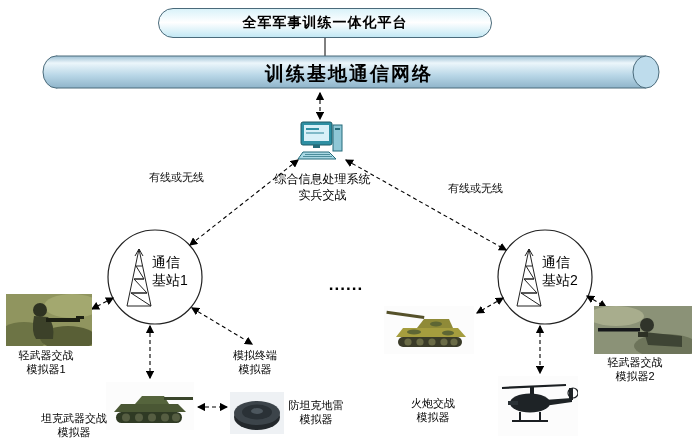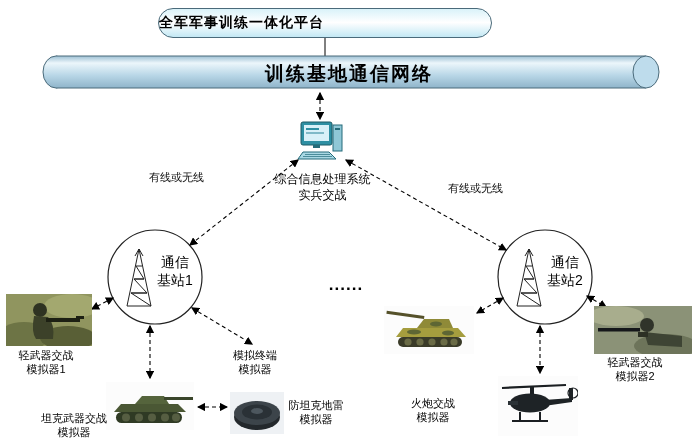--- a/index.html
+++ b/index.html
@@ -7,31 +7,31 @@
   body { font-family:"Liberation Sans","DejaVu Sans",sans-serif; color:#000; }
   .canvas { position:relative; width:698px; height:441px; background:#fff; overflow:hidden; }
   .abs { position:absolute; }
   svg.layer { position:absolute; left:0; top:0; z-index:1; }
   .overlay { position:absolute; z-index:2; }
 
   .platform-box {
     left:158px; top:8px; width:334px; height:30px;
     border:1px solid #4a6a7a; border-radius:15px;
     background:linear-gradient(#d9f2f9, #ffffff 48%, #c3e8f4);
-    display:flex; align-items:center; justify-content:flex-start;
+    display:flex; align-items:center; justify-content:center;
     font-size:14px; font-weight:600; letter-spacing:1px;
   }
   .backbone-title {
     left:0; top:61px; width:698px; text-align:center;
     font-size:19px; font-weight:bold; letter-spacing:2px;
   }
   .proc-label { left:245px; top:172px; width:155px; text-align:center; font-size:12px; line-height:1.3; }
   .proc-label span { display:block; }
   .link-label { font-size:11px; color:#111; }
-  .station-text { font-size:14px; text-align:center; line-height:1.3; font-weight:500; }
+  .station-text { font-size:14px; line-height:1.3; font-weight:500; }
   .station-text span { display:block; }
   .dots { left:316px; top:275px; width:60px; text-align:center; font-size:17px; font-weight:bold; letter-spacing:1px; }
   .dev-label { text-align:center; font-size:11px; line-height:1.25; }
   .dev-label span { display:block; }
   .photo { display:block; }
 </style>
 </head>
 <body>
 
 <div class="canvas">

